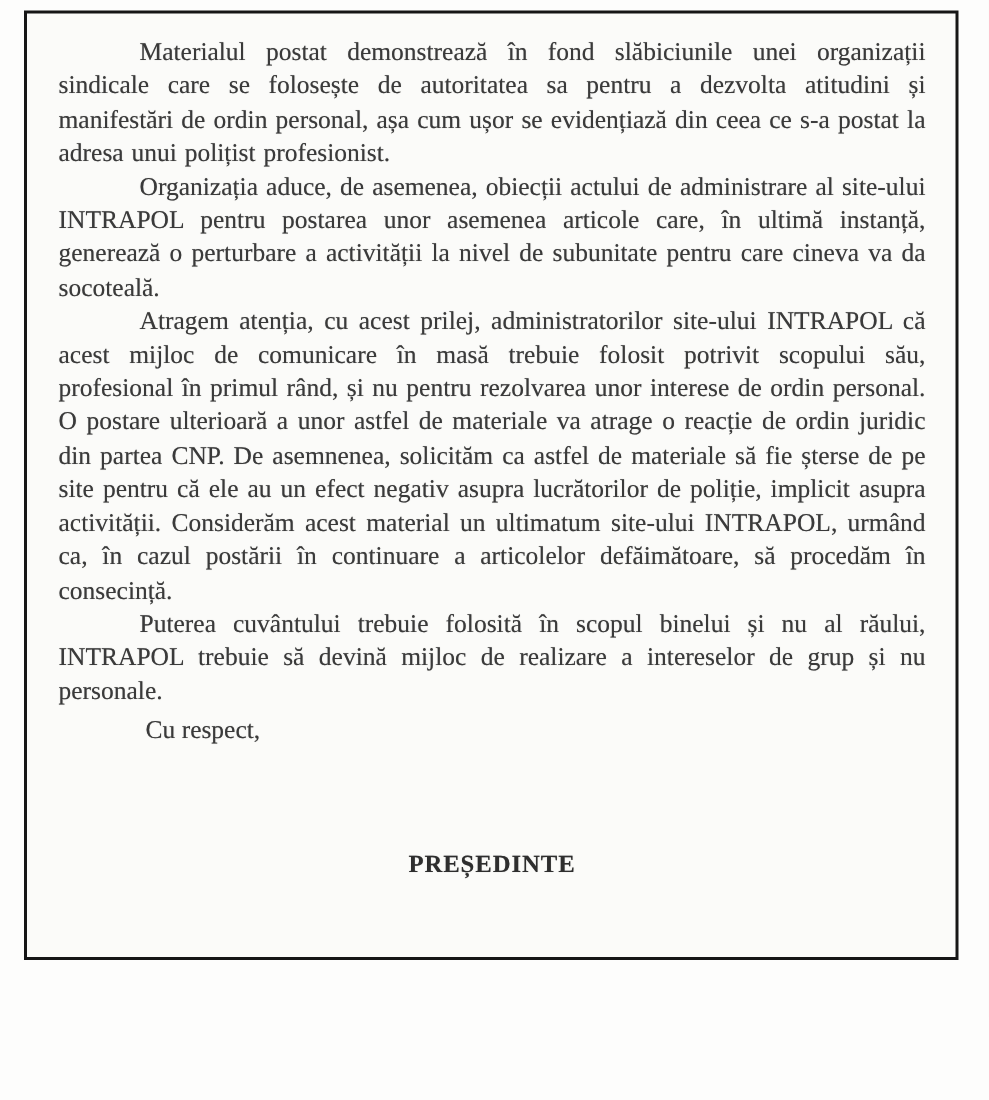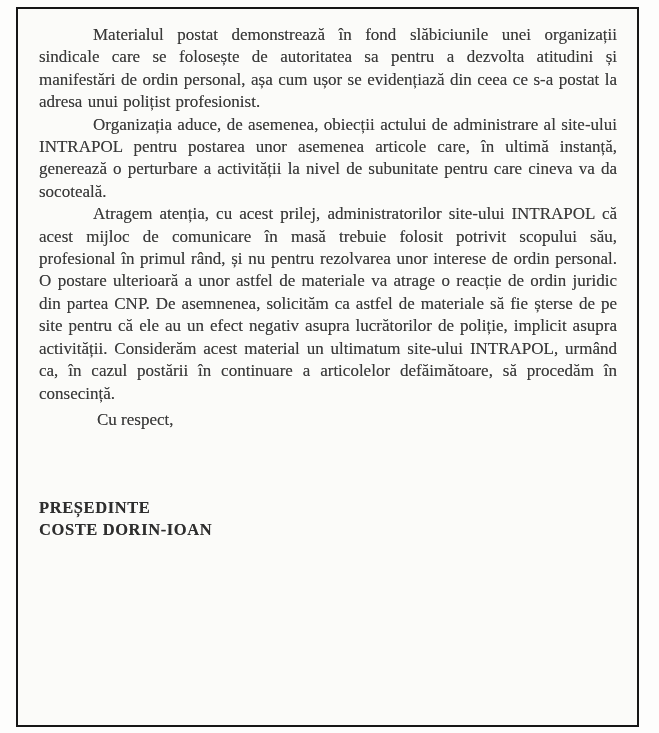--- a/index.html
+++ b/index.html
@@ -12,21 +12,21 @@
     background: #fdfdfc;
     overflow: hidden;
     position: relative;
   }
   
   .scan-frame {
     position: absolute;
     left: 16px;
     top: 7px;
     width: 623px;
-    height: 720px;
+    height: 633px;
     border: 2px solid #161616;
     background: #fbfbf9;
     box-sizing: border-box;
   }
   .page-content {
     padding: 15px 20px 0 21px;
     font-family: "Liberation Serif", "DejaVu Serif", serif;
     font-size: 17px;
     line-height: 22.4px;
     color: #3a3a3a;
@@ -39,21 +39,21 @@
     word-spacing: 1px;
   }
   p.closing-para {
     margin: 4px;
     text-indent: 54px;
   }
   .italic {
   }
   .signature-block {
     margin-top: 66px;
-    text-align: left;
+    text-align: center;
     font-weight: bold;
     color: #2e2e2e;
     letter-spacing: 0.6px;
     line-height: 22px;
     font-size: 16.5px;
   }
   .signature-block div {
     margin: 0;
   }
 </style>
@@ -68,24 +68,26 @@
     </p>
 
     <p class="body-para">
       <span>Organizația aduce, de asemenea, obiecții actului de administrare al site-ului INTRAPOL pentru postarea unor asemenea articole care, în ultimă instanță, generează o perturbare a activității la nivel de subunitate pentru care cineva va da socoteală.</span>
     </p>
 
     <p class="body-para">
       <span>Atragem atenția, cu acest prilej, administratorilor site-ului INTRAPOL că acest mijloc de comunicare în masă trebuie folosit potrivit scopului său, profesional în primul rând, și nu pentru rezolvarea unor interese de ordin personal. O postare ulterioară a unor astfel de materiale va atrage o reacție de ordin juridic din partea CNP. De asemnenea, solicităm ca astfel de materiale să fie șterse de pe site pentru că ele au un efect negativ asupra lucrătorilor de poliție, implicit asupra activității. Considerăm acest material un </span><span class="italic">ultimatum</span><span> site-ului INTRAPOL, urmând ca, în cazul postării în continuare a articolelor defăimătoare, să procedăm în consecință.</span>
     </p>
 
+    <p class="body-para">
+      <span>Puterea cuvântului trebuie folosită în scopul binelui și nu al răului, INTRAPOL trebuie să devină mijloc de realizare a intereselor de grup și nu </span><span class="italic">personale.</span>
+    </p>
 
     <p class="closing-para">
       <span>Cu respect,</span>
     </p>
 
     <div class="signature-block">
       <div>PREȘEDINTE</div>
-      <div>COSTE DORIN-IOAN</div>
     </div>
 
   </div>
 </div>
 
 </body></html>

